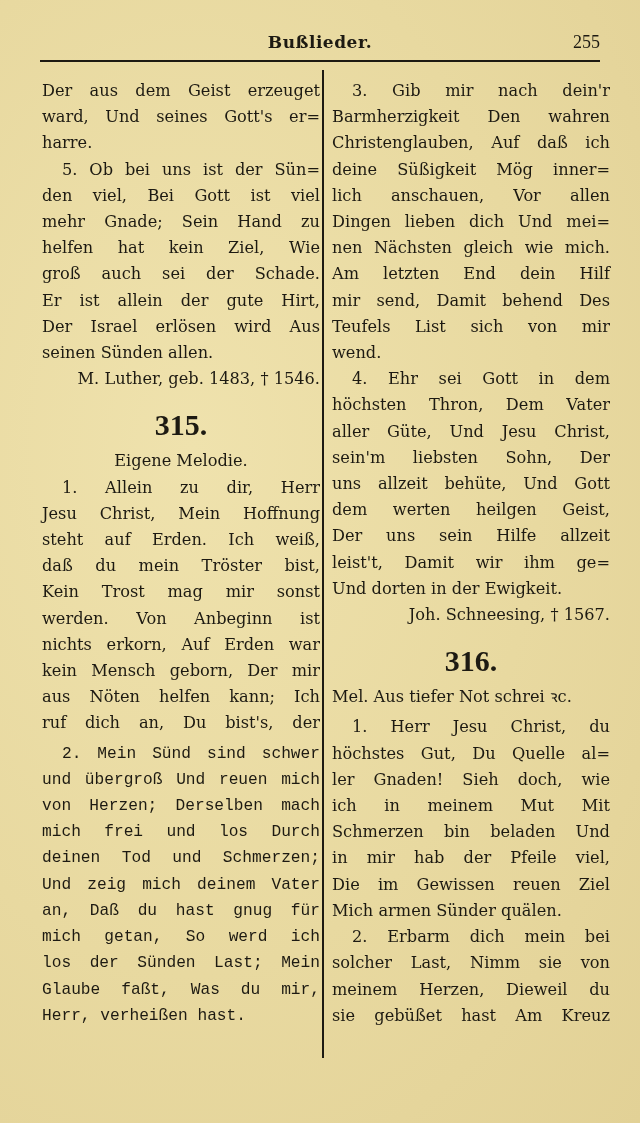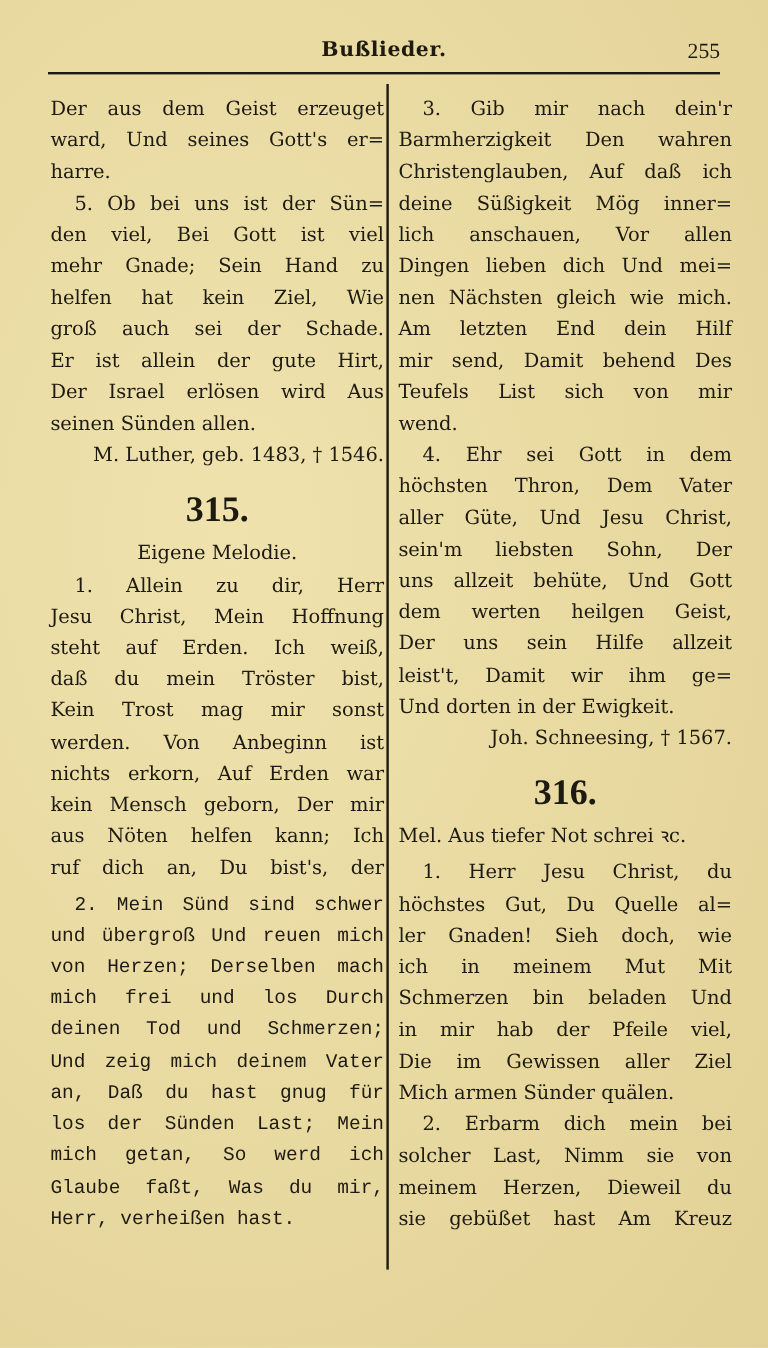--- a/index.html
+++ b/index.html
@@ -94,22 +94,22 @@
       <span class="line">ruf dich an, Du bist's, der</span>
     </div>
     <div style="margin-top:4px;font-family:Liberation Mono, monospace;">
       <span class="line indent">2.  Mein Sünd sind schwer</span>
       <span class="line">und übergroß Und reuen mich</span>
       <span class="line">von Herzen; Derselben mach</span>
       <span class="line">mich frei und los Durch</span>
       <span class="line">deinen Tod und Schmerzen;</span>
       <span class="line">Und zeig mich deinem Vater</span>
       <span class="line">an, Daß du hast gnug für</span>
+      <span class="line">mich getan, So werd ich</span>
       <span class="line">los der Sünden Last; Mein</span>
-      <span class="line">mich getan, So werd ich</span>
       <span class="line">Glaube faßt, Was du mir,</span>
       <span class="line last">Herr, verheißen hast.</span>
     </div>
   </div>
 
   <div class="column col-right">
     <div>
       <span class="line indent">3.  Gib mir nach dein'r</span>
       <span class="line">Barmherzigkeit Den wahren</span>
       <span class="line">Christenglauben, Auf daß ich</span>
@@ -138,21 +138,21 @@
     <span class="hymn-num">316.</span>
     <span class="melody melody-left">Mel. Aus tiefer Not schrei ꝛc.</span>
 
     <div style="margin-top:4px;">
       <span class="line indent">1.  Herr Jesu Christ, du</span>
       <span class="line">höchstes Gut, Du Quelle al=</span>
       <span class="line">ler Gnaden! Sieh doch, wie</span>
       <span class="line">ich in meinem Mut Mit</span>
       <span class="line">Schmerzen bin beladen Und</span>
       <span class="line">in mir hab der Pfeile viel,</span>
-      <span class="line">Die im Gewissen aller Ziel</span>
+      <span class="line">Die im Gewissen reuen Ziel</span>
       <span class="line last">Mich armen Sünder quälen.</span>
     </div>
     <div>
       <span class="line indent">2.  Erbarm dich mein bei</span>
       <span class="line">solcher Last, Nimm sie von</span>
       <span class="line">meinem Herzen, Dieweil du</span>
       <span class="line">sie gebüßet hast Am Kreuz</span>
     </div>
   </div>
 

